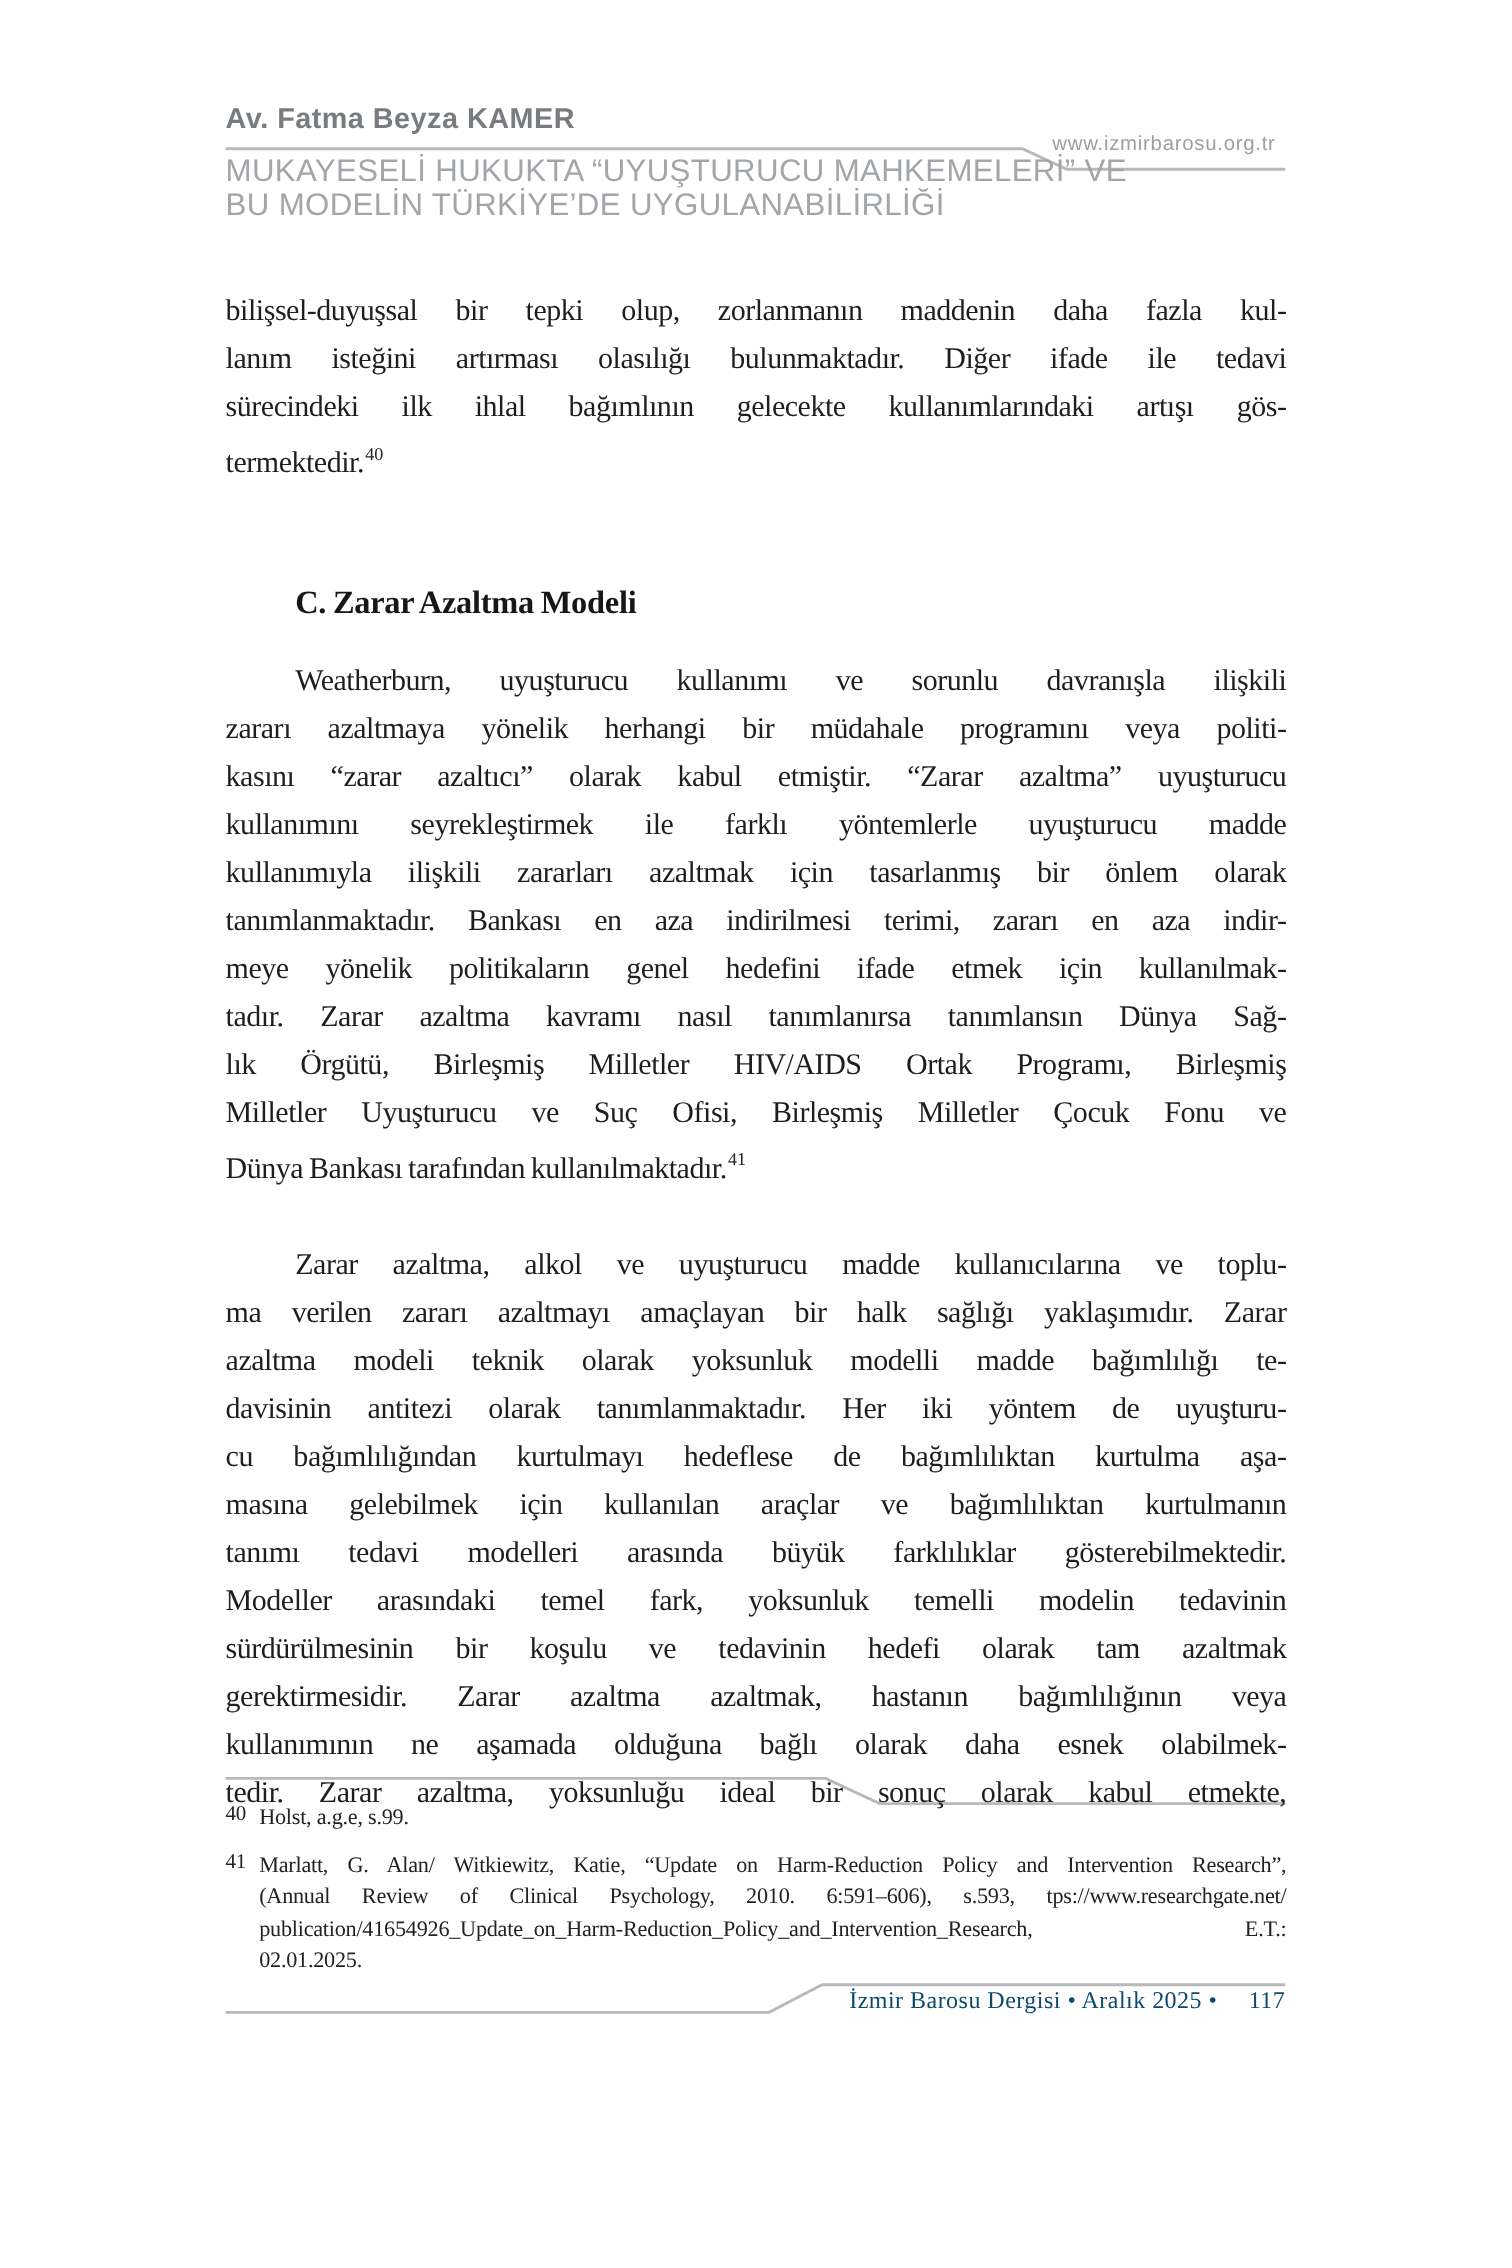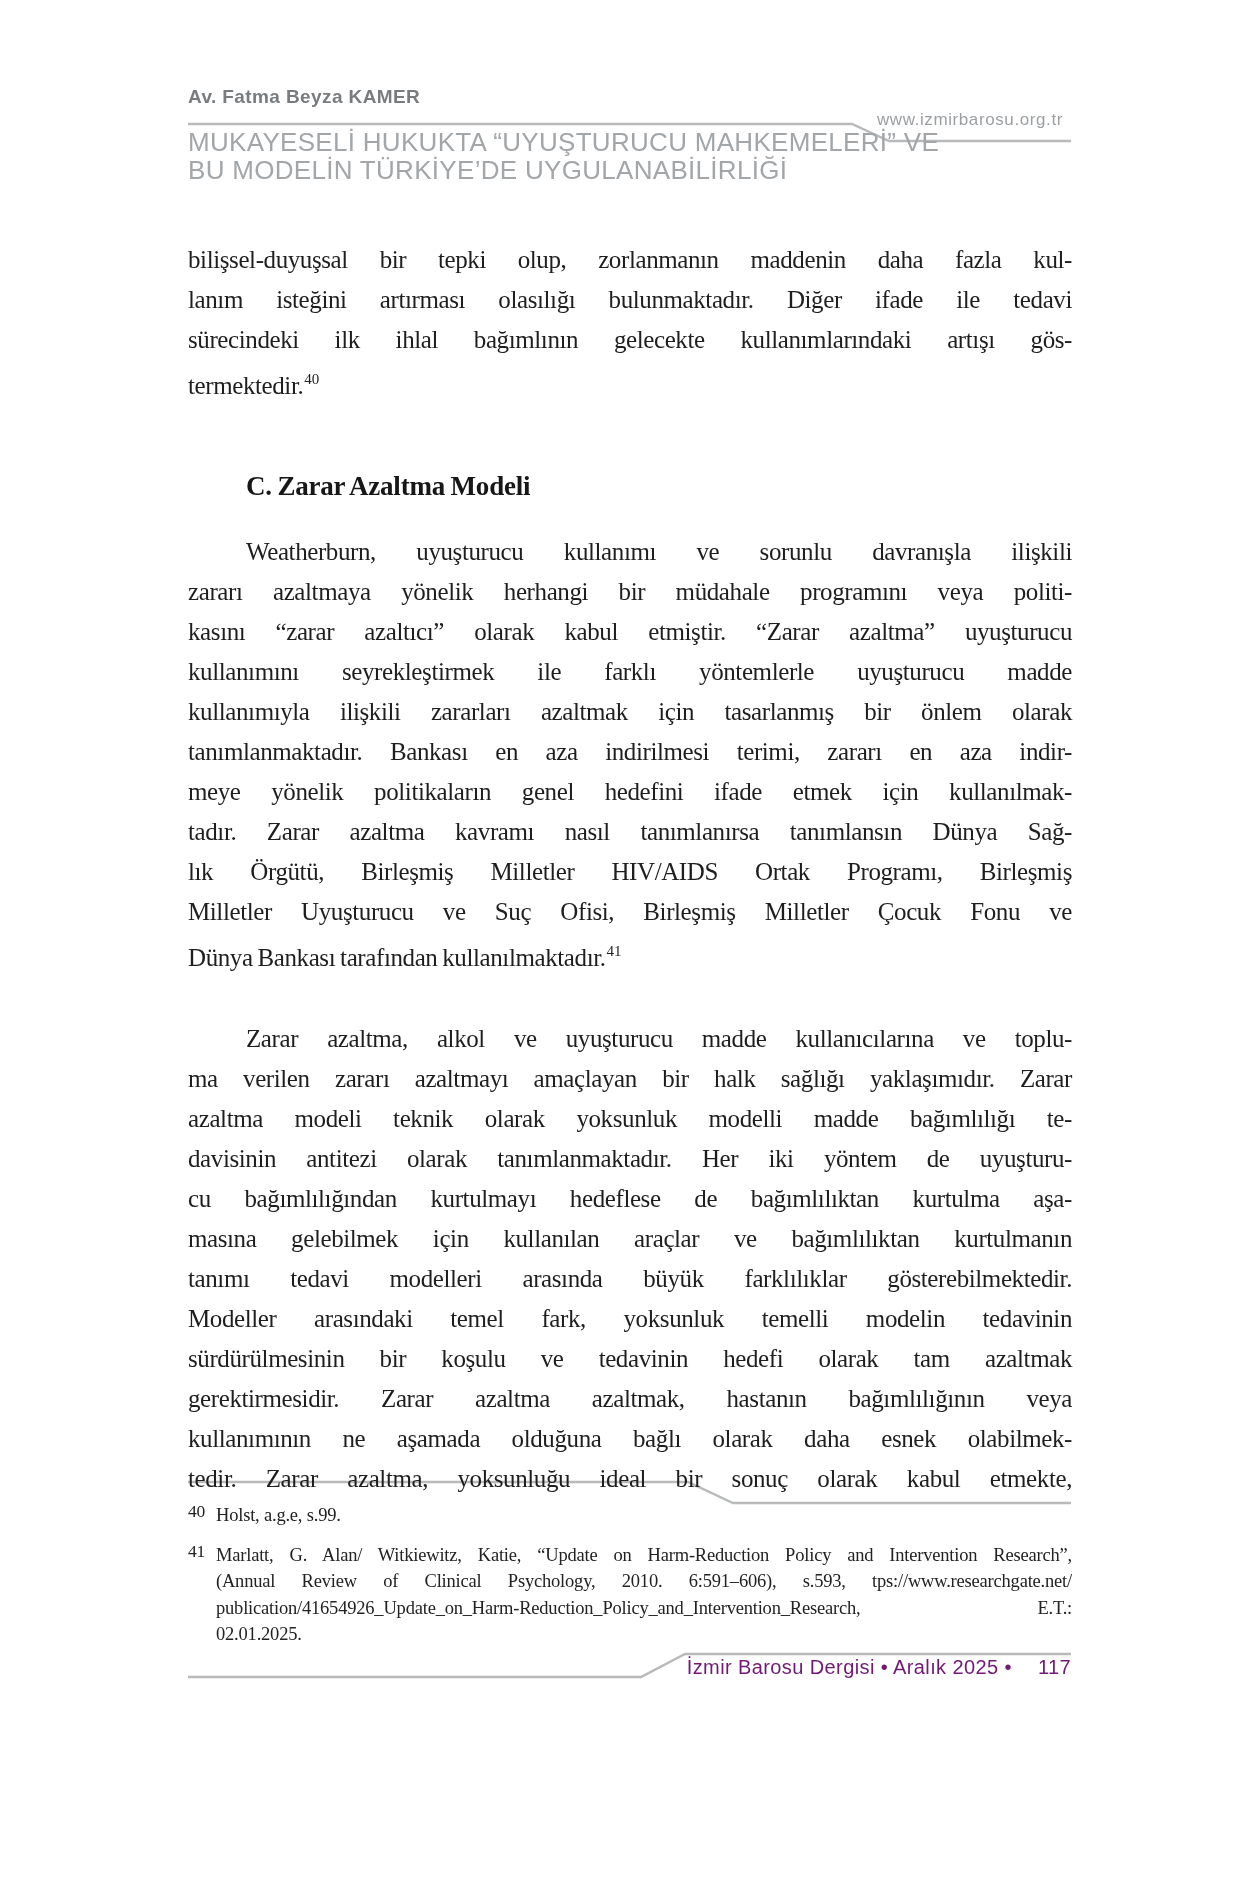--- a/index.html
+++ b/index.html
@@ -9,21 +9,21 @@
     height: 1890px;
     background: #ffffff;
     overflow: hidden;
     font-family: "Liberation Serif", "DejaVu Serif", serif;
   }
 
   
   .author {
     position: absolute; left: 188px; top: 86px;
     font-family: "Liberation Sans", sans-serif;
-    font-weight: bold; font-size: 19px;
+    font-weight: bold; font-size: 24px;
     color: #797c7f; letter-spacing: 0.4px;
   }
   .website {
     position: absolute; right: 197px; top: 110px;
     font-family: "Liberation Sans", sans-serif;
     font-size: 17px; color: #9da0a3; letter-spacing: 0.6px;
   }
   .doc-title {
     position: absolute; left: 188px; top: 129px;
     font-family: "Liberation Sans", sans-serif;
@@ -43,43 +43,43 @@
   .body-text {
     position: absolute; left: 188px; top: 240px; width: 884px;
     font-size: 25px; line-height: 40px;
     color: #1e1e1e; letter-spacing: -0.4px; word-spacing: -1px;
   }
   .tline { text-align: justify; text-align-last: justify; white-space: nowrap; }
   .tline.last { text-align-last: left; }
   .tline.first { text-indent: 58px; }
   .heading {
     font-size: 27px; font-weight: bold; color: #171717;
-    margin: 60px 0 26px 58px; letter-spacing: -0.2px;
+    margin: 76px 0 26px 58px; letter-spacing: -0.2px;
     line-height: 40px;
   }
   sup.fnref {
     font-size: 15px; position: relative; top: -1px;
     vertical-align: super; letter-spacing: 0; margin-left: 1px;
   }
 
   
   .footnotes {
     position: absolute; left: 188px; top: 1502px; width: 884px;
     font-size: 18.5px; line-height: 26.5px;
     color: #222222; letter-spacing: -0.2px;
   }
   .footnote { position: relative; padding-left: 28px; }
   .footnote + .footnote { margin-top: 13px; }
   .fn-num { position: absolute; left: 0; top: -4px; font-size: 17.5px; }
 
   
   .page-footer {
     position: absolute; right: 189px; top: 1656px;
-    font-family: Liberation Sans, sans-serif;
-    font-size: 20px; color: #701a75; letter-spacing: 0.4px;
+    font-family: Liberation Serif, serif;
+    font-size: 20px; color: #0c4a6e; letter-spacing: 0.4px;
     white-space: nowrap;
   }
   .page-num { margin-left: 26px; }
 </style>
 </head>
 <body>
 
 <div class="page">
 
   <svg class="rules" viewBox="0 0 1260 1890" xmlns="http://www.w3.org/2000/svg">

